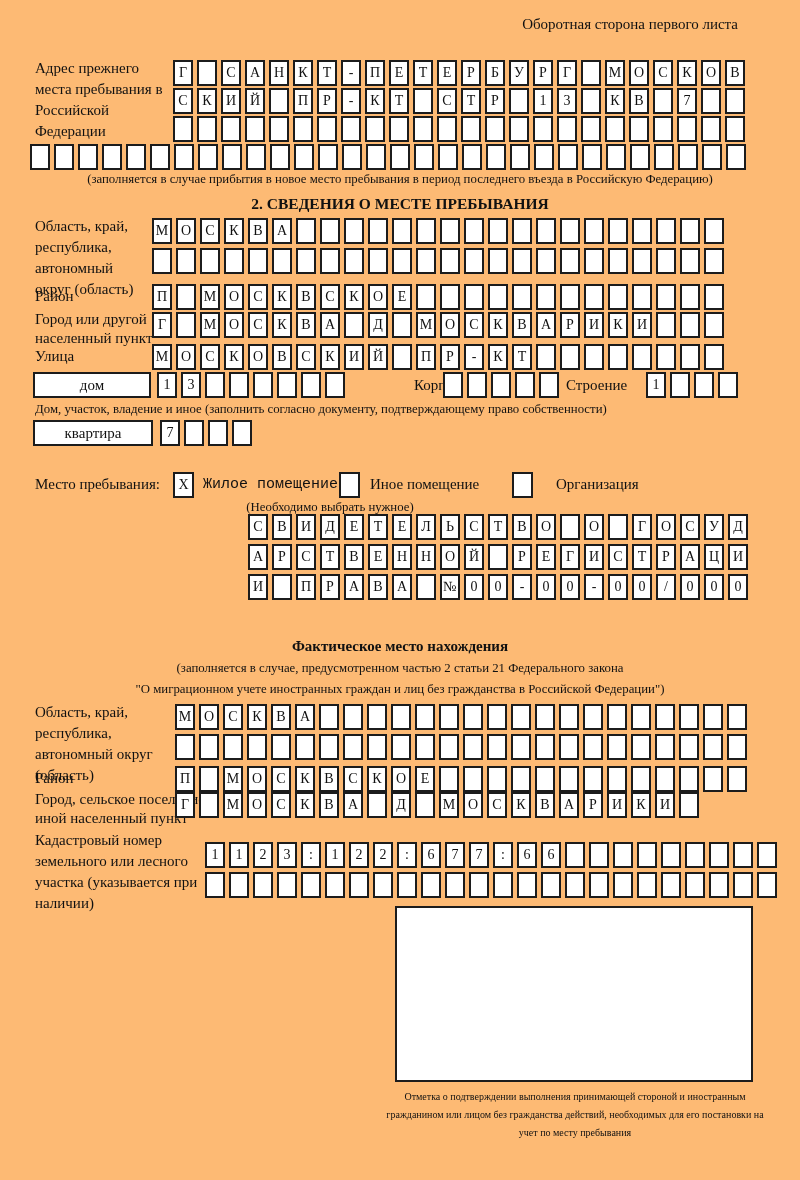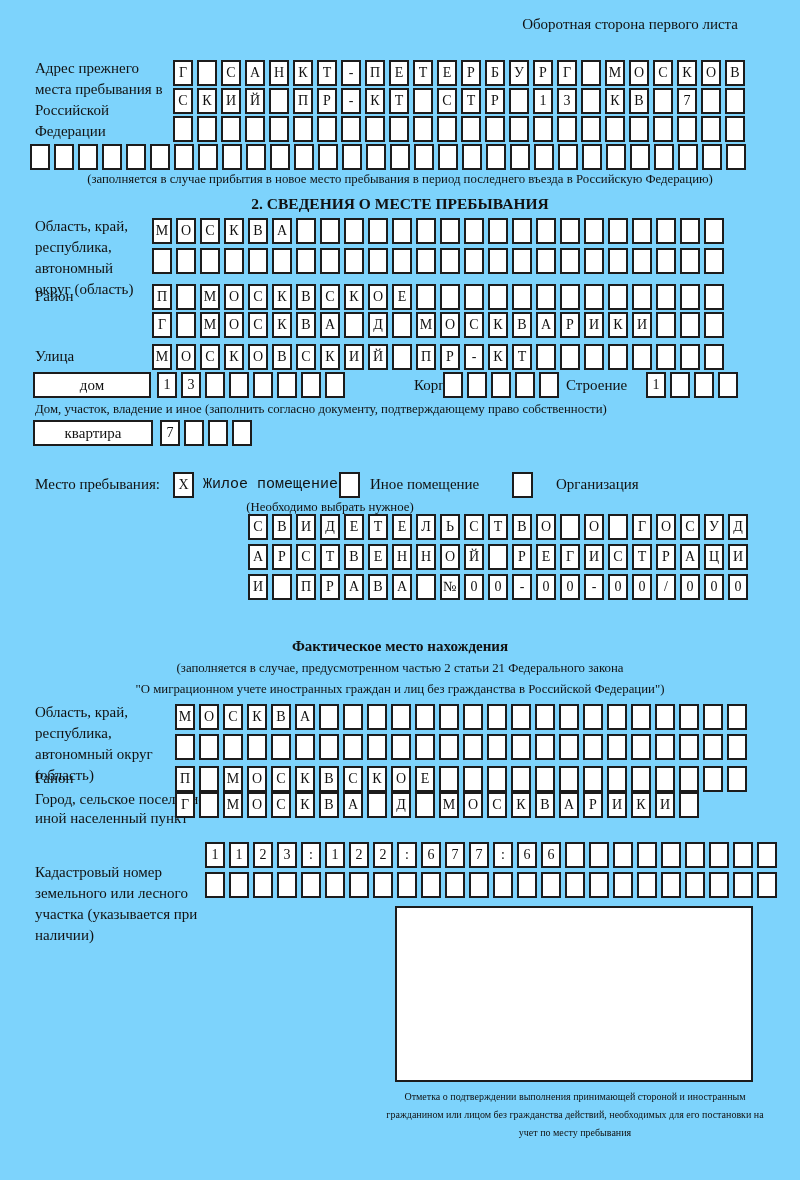--- a/index.html
+++ b/index.html
@@ -1,17 +1,17 @@
 <!DOCTYPE html>
 <html><head>
 <meta charset="utf-8">
 <style>
   html,body{margin:0;padding:0;background:#ffffff;}
   #page{
-    position:relative;width:800px;height:1180px;background:#7dd3fc;color:#111;
+    position:relative;width:800px;height:1180px;background:#fdba74;color:#111;
     font-family:"Liberation Serif", serif;overflow:hidden;
   }
   .abs{position:absolute;}
   .lbl{font-size:15px;line-height:21px;color:#111;}
   .note{font-size:12.8px;color:#111;}
   .title{font-size:15.5px;font-weight:bold;text-align:center;width:100%;}
   .cellrow{position:absolute;white-space:nowrap;}
   .cell{
     display:inline-block;box-sizing:border-box;width:20px;height:26px;
     border:2px solid #1c1c1c;margin-right:4px;text-align:center;
@@ -44,20 +44,21 @@
 
   <div class="abs title" style="left:0;top:195px;">2. СВЕДЕНИЯ О МЕСТЕ ПРЕБЫВАНИЯ</div>
 
   <div class="abs lbl" style="left:35px;top:216px;width:115px;">Область, край, республика, автономный округ (область)</div>
   <div class="cellrow" style="left:152px;top:218px;"><span class="cell">М</span><span class="cell">О</span><span class="cell">С</span><span class="cell">К</span><span class="cell">В</span><span class="cell">А</span><span class="cell">&nbsp;</span><span class="cell">&nbsp;</span><span class="cell">&nbsp;</span><span class="cell">&nbsp;</span><span class="cell">&nbsp;</span><span class="cell">&nbsp;</span><span class="cell">&nbsp;</span><span class="cell">&nbsp;</span><span class="cell">&nbsp;</span><span class="cell">&nbsp;</span><span class="cell">&nbsp;</span><span class="cell">&nbsp;</span><span class="cell">&nbsp;</span><span class="cell">&nbsp;</span><span class="cell">&nbsp;</span><span class="cell">&nbsp;</span><span class="cell">&nbsp;</span><span class="cell">&nbsp;</span></div>
   <div class="cellrow" style="left:152px;top:248px;"><span class="cell">&nbsp;</span><span class="cell">&nbsp;</span><span class="cell">&nbsp;</span><span class="cell">&nbsp;</span><span class="cell">&nbsp;</span><span class="cell">&nbsp;</span><span class="cell">&nbsp;</span><span class="cell">&nbsp;</span><span class="cell">&nbsp;</span><span class="cell">&nbsp;</span><span class="cell">&nbsp;</span><span class="cell">&nbsp;</span><span class="cell">&nbsp;</span><span class="cell">&nbsp;</span><span class="cell">&nbsp;</span><span class="cell">&nbsp;</span><span class="cell">&nbsp;</span><span class="cell">&nbsp;</span><span class="cell">&nbsp;</span><span class="cell">&nbsp;</span><span class="cell">&nbsp;</span><span class="cell">&nbsp;</span><span class="cell">&nbsp;</span><span class="cell">&nbsp;</span></div>
 
   <div class="abs lbl" style="left:35px;top:286px;">Район</div>
   <div class="cellrow" style="left:152px;top:284px;"><span class="cell">П</span><span class="cell"> </span><span class="cell">М</span><span class="cell">О</span><span class="cell">С</span><span class="cell">К</span><span class="cell">В</span><span class="cell">С</span><span class="cell">К</span><span class="cell">О</span><span class="cell">Е</span><span class="cell">&nbsp;</span><span class="cell">&nbsp;</span><span class="cell">&nbsp;</span><span class="cell">&nbsp;</span><span class="cell">&nbsp;</span><span class="cell">&nbsp;</span><span class="cell">&nbsp;</span><span class="cell">&nbsp;</span><span class="cell">&nbsp;</span><span class="cell">&nbsp;</span><span class="cell">&nbsp;</span><span class="cell">&nbsp;</span><span class="cell">&nbsp;</span></div>
 
+  <div class="abs lbl" style="left:35px;top:310px;width:140px;line-height:19px;">Город или другой населенный пункт</div>
   <div class="cellrow" style="left:152px;top:312px;"><span class="cell">Г</span><span class="cell"> </span><span class="cell">М</span><span class="cell">О</span><span class="cell">С</span><span class="cell">К</span><span class="cell">В</span><span class="cell">А</span><span class="cell"> </span><span class="cell">Д</span><span class="cell"> </span><span class="cell">М</span><span class="cell">О</span><span class="cell">С</span><span class="cell">К</span><span class="cell">В</span><span class="cell">А</span><span class="cell">Р</span><span class="cell">И</span><span class="cell">К</span><span class="cell">И</span><span class="cell">&nbsp;</span><span class="cell">&nbsp;</span><span class="cell">&nbsp;</span></div>
 
   <div class="abs lbl" style="left:35px;top:346px;">Улица</div>
   <div class="cellrow" style="left:152px;top:344px;"><span class="cell">М</span><span class="cell">О</span><span class="cell">С</span><span class="cell">К</span><span class="cell">О</span><span class="cell">В</span><span class="cell">С</span><span class="cell">К</span><span class="cell">И</span><span class="cell">Й</span><span class="cell"> </span><span class="cell">П</span><span class="cell">Р</span><span class="cell">-</span><span class="cell">К</span><span class="cell">Т</span><span class="cell">&nbsp;</span><span class="cell">&nbsp;</span><span class="cell">&nbsp;</span><span class="cell">&nbsp;</span><span class="cell">&nbsp;</span><span class="cell">&nbsp;</span><span class="cell">&nbsp;</span><span class="cell">&nbsp;</span></div>
 
   <div class="widebox" style="left:33px;top:372px;width:118px;">дом</div>
   <div class="cellrow" style="left:157px;top:372px;"><span class="cell">1</span><span class="cell">3</span><span class="cell">&nbsp;</span><span class="cell">&nbsp;</span><span class="cell">&nbsp;</span><span class="cell">&nbsp;</span><span class="cell">&nbsp;</span><span class="cell">&nbsp;</span></div>
   <div class="abs lbl" style="left:414px;top:375px;">Корпус</div>
   <div class="cellrow" style="left:443px;top:372px;"><span class="cell">&nbsp;</span><span class="cell">&nbsp;</span><span class="cell">&nbsp;</span><span class="cell">&nbsp;</span><span class="cell">&nbsp;</span></div>
   <div class="abs lbl" style="left:566px;top:375px;">Строение</div>
@@ -87,20 +88,20 @@
   <div class="abs lbl" style="left:35px;top:702px;width:140px;">Область, край, республика, автономный округ (область)</div>
   <div class="cellrow" style="left:175px;top:704px;"><span class="cell">М</span><span class="cell">О</span><span class="cell">С</span><span class="cell">К</span><span class="cell">В</span><span class="cell">А</span><span class="cell">&nbsp;</span><span class="cell">&nbsp;</span><span class="cell">&nbsp;</span><span class="cell">&nbsp;</span><span class="cell">&nbsp;</span><span class="cell">&nbsp;</span><span class="cell">&nbsp;</span><span class="cell">&nbsp;</span><span class="cell">&nbsp;</span><span class="cell">&nbsp;</span><span class="cell">&nbsp;</span><span class="cell">&nbsp;</span><span class="cell">&nbsp;</span><span class="cell">&nbsp;</span><span class="cell">&nbsp;</span><span class="cell">&nbsp;</span><span class="cell">&nbsp;</span><span class="cell">&nbsp;</span></div>
   <div class="cellrow" style="left:175px;top:734px;"><span class="cell">&nbsp;</span><span class="cell">&nbsp;</span><span class="cell">&nbsp;</span><span class="cell">&nbsp;</span><span class="cell">&nbsp;</span><span class="cell">&nbsp;</span><span class="cell">&nbsp;</span><span class="cell">&nbsp;</span><span class="cell">&nbsp;</span><span class="cell">&nbsp;</span><span class="cell">&nbsp;</span><span class="cell">&nbsp;</span><span class="cell">&nbsp;</span><span class="cell">&nbsp;</span><span class="cell">&nbsp;</span><span class="cell">&nbsp;</span><span class="cell">&nbsp;</span><span class="cell">&nbsp;</span><span class="cell">&nbsp;</span><span class="cell">&nbsp;</span><span class="cell">&nbsp;</span><span class="cell">&nbsp;</span><span class="cell">&nbsp;</span><span class="cell">&nbsp;</span></div>
 
   <div class="abs lbl" style="left:35px;top:768px;">Район</div>
   <div class="cellrow" style="left:175px;top:766px;"><span class="cell">П</span><span class="cell"> </span><span class="cell">М</span><span class="cell">О</span><span class="cell">С</span><span class="cell">К</span><span class="cell">В</span><span class="cell">С</span><span class="cell">К</span><span class="cell">О</span><span class="cell">Е</span><span class="cell">&nbsp;</span><span class="cell">&nbsp;</span><span class="cell">&nbsp;</span><span class="cell">&nbsp;</span><span class="cell">&nbsp;</span><span class="cell">&nbsp;</span><span class="cell">&nbsp;</span><span class="cell">&nbsp;</span><span class="cell">&nbsp;</span><span class="cell">&nbsp;</span><span class="cell">&nbsp;</span><span class="cell">&nbsp;</span><span class="cell">&nbsp;</span></div>
 
   <div class="abs lbl" style="left:35px;top:790px;width:180px;line-height:19px;">Город, сельское поселение, иной населенный пункт</div>
   <div class="cellrow" style="left:175px;top:792px;"><span class="cell">Г</span><span class="cell"> </span><span class="cell">М</span><span class="cell">О</span><span class="cell">С</span><span class="cell">К</span><span class="cell">В</span><span class="cell">А</span><span class="cell"> </span><span class="cell">Д</span><span class="cell"> </span><span class="cell">М</span><span class="cell">О</span><span class="cell">С</span><span class="cell">К</span><span class="cell">В</span><span class="cell">А</span><span class="cell">Р</span><span class="cell">И</span><span class="cell">К</span><span class="cell">И</span><span class="cell">&nbsp;</span></div>
 
-  <div class="abs lbl" style="left:35px;top:862px;width:170px;">Кадастровый номер земельного или лесного участка (указывается при наличии)</div>
+  <div class="abs lbl" style="left:35px;top:830px;width:170px;">Кадастровый номер земельного или лесного участка (указывается при наличии)</div>
   <div class="cellrow" style="left:205px;top:842px;"><span class="cell">1</span><span class="cell">1</span><span class="cell">2</span><span class="cell">3</span><span class="cell">:</span><span class="cell">1</span><span class="cell">2</span><span class="cell">2</span><span class="cell">:</span><span class="cell">6</span><span class="cell">7</span><span class="cell">7</span><span class="cell">:</span><span class="cell">6</span><span class="cell">6</span><span class="cell">&nbsp;</span><span class="cell">&nbsp;</span><span class="cell">&nbsp;</span><span class="cell">&nbsp;</span><span class="cell">&nbsp;</span><span class="cell">&nbsp;</span><span class="cell">&nbsp;</span><span class="cell">&nbsp;</span><span class="cell">&nbsp;</span></div>
   <div class="cellrow" style="left:205px;top:872px;"><span class="cell">&nbsp;</span><span class="cell">&nbsp;</span><span class="cell">&nbsp;</span><span class="cell">&nbsp;</span><span class="cell">&nbsp;</span><span class="cell">&nbsp;</span><span class="cell">&nbsp;</span><span class="cell">&nbsp;</span><span class="cell">&nbsp;</span><span class="cell">&nbsp;</span><span class="cell">&nbsp;</span><span class="cell">&nbsp;</span><span class="cell">&nbsp;</span><span class="cell">&nbsp;</span><span class="cell">&nbsp;</span><span class="cell">&nbsp;</span><span class="cell">&nbsp;</span><span class="cell">&nbsp;</span><span class="cell">&nbsp;</span><span class="cell">&nbsp;</span><span class="cell">&nbsp;</span><span class="cell">&nbsp;</span><span class="cell">&nbsp;</span><span class="cell">&nbsp;</span></div>
 
   <div class="bigbox" style="left:395px;top:906px;width:358px;height:176px;"></div>
   <div class="abs note center" style="left:385px;top:1088px;width:380px;line-height:18px;font-size:10px;">Отметка о подтверждении выполнения принимающей стороной и иностранным гражданином или лицом без гражданства действий, необходимых для его постановки на учет по месту пребывания</div>
 
 </div>
 
 </body></html>

